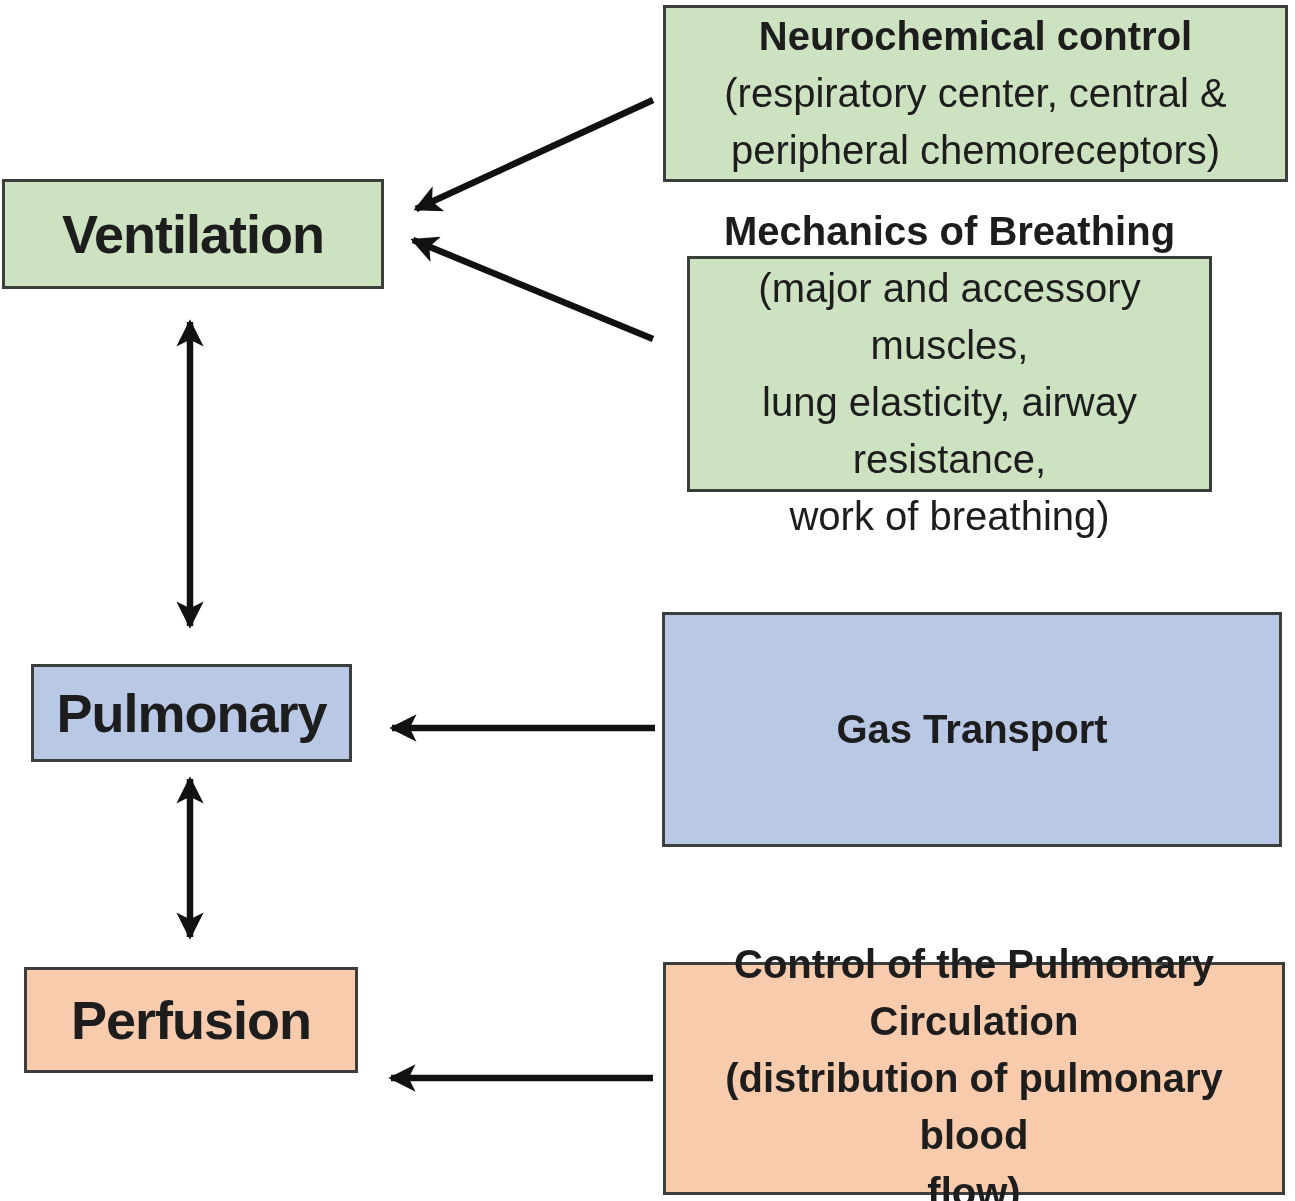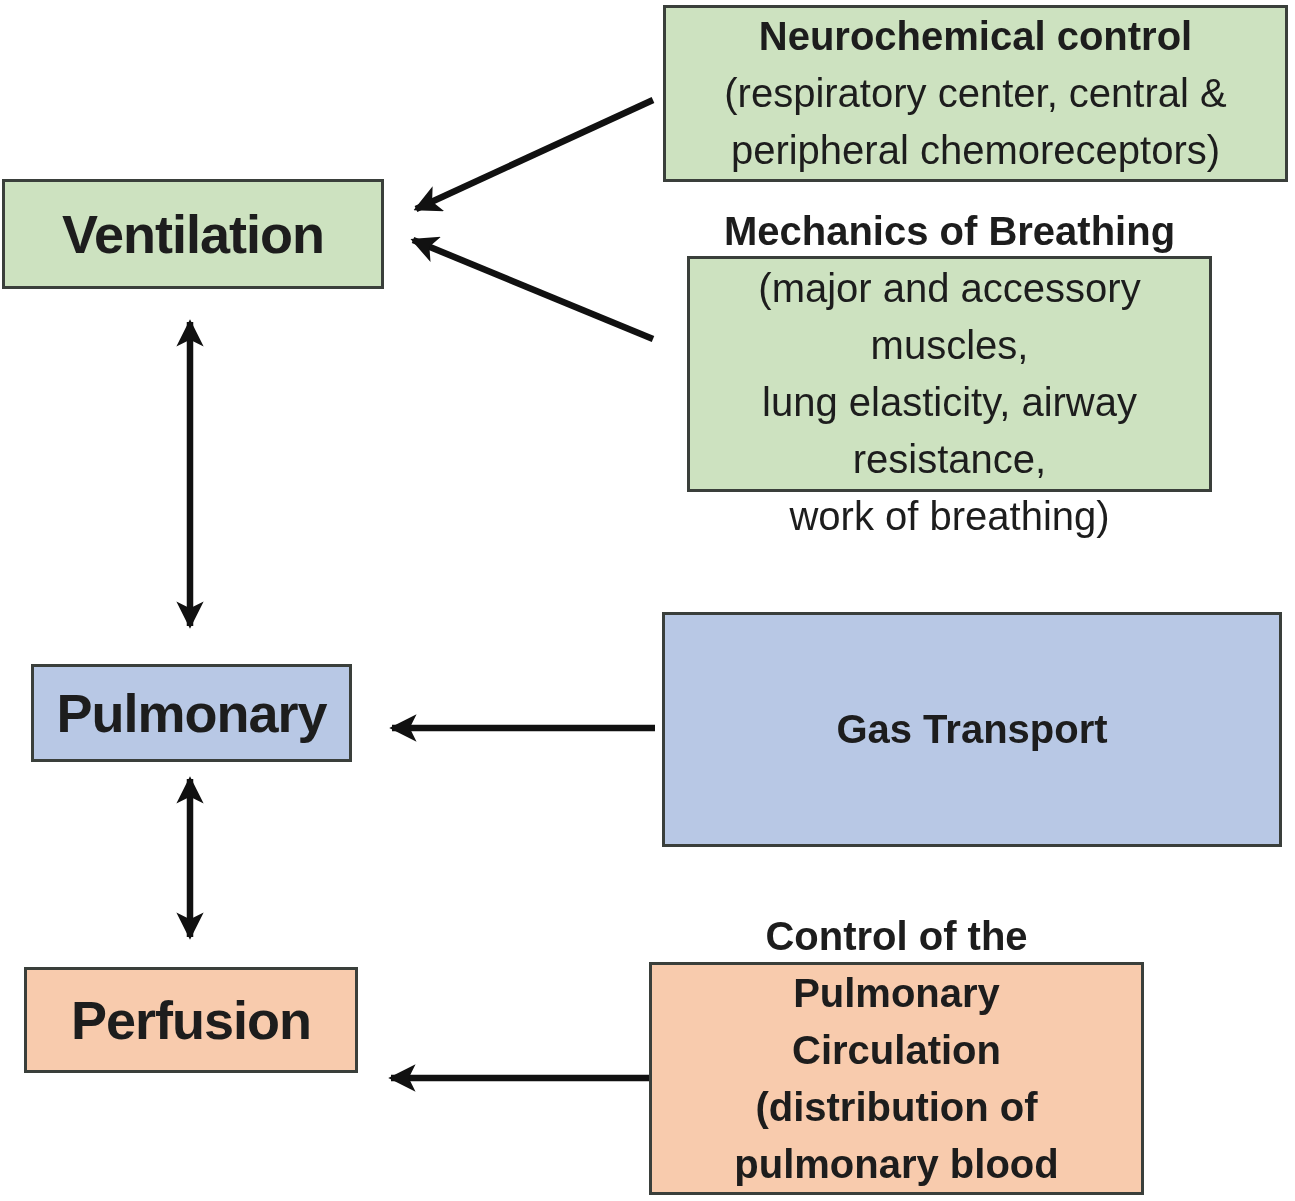--- a/index.html
+++ b/index.html
@@ -96,20 +96,20 @@
     <div class="node-title">Mechanics of Breathing</div>
     <div class="node-detail">(major and accessory muscles,
 lung elasticity, airway resistance,
 work of breathing)</div>
   </div>
 
   <div class="node blue" style="left:662px; top:612px; width:620px; height:235px;">
     <div class="node-title">Gas Transport</div>
   </div>
 
-  <div class="node peach" style="left:649px; top:962px; width:495px; height:233px;">
+  <div class="node peach" style="left:663px; top:962px; width:622px; height:233px;">
     <div class="node-title">Control of the Pulmonary
 Circulation</div>
     <div class="node-detail semibold">(distribution of pulmonary blood
 flow)</div>
   </div>
 
 </div>
 
 </body></html>

